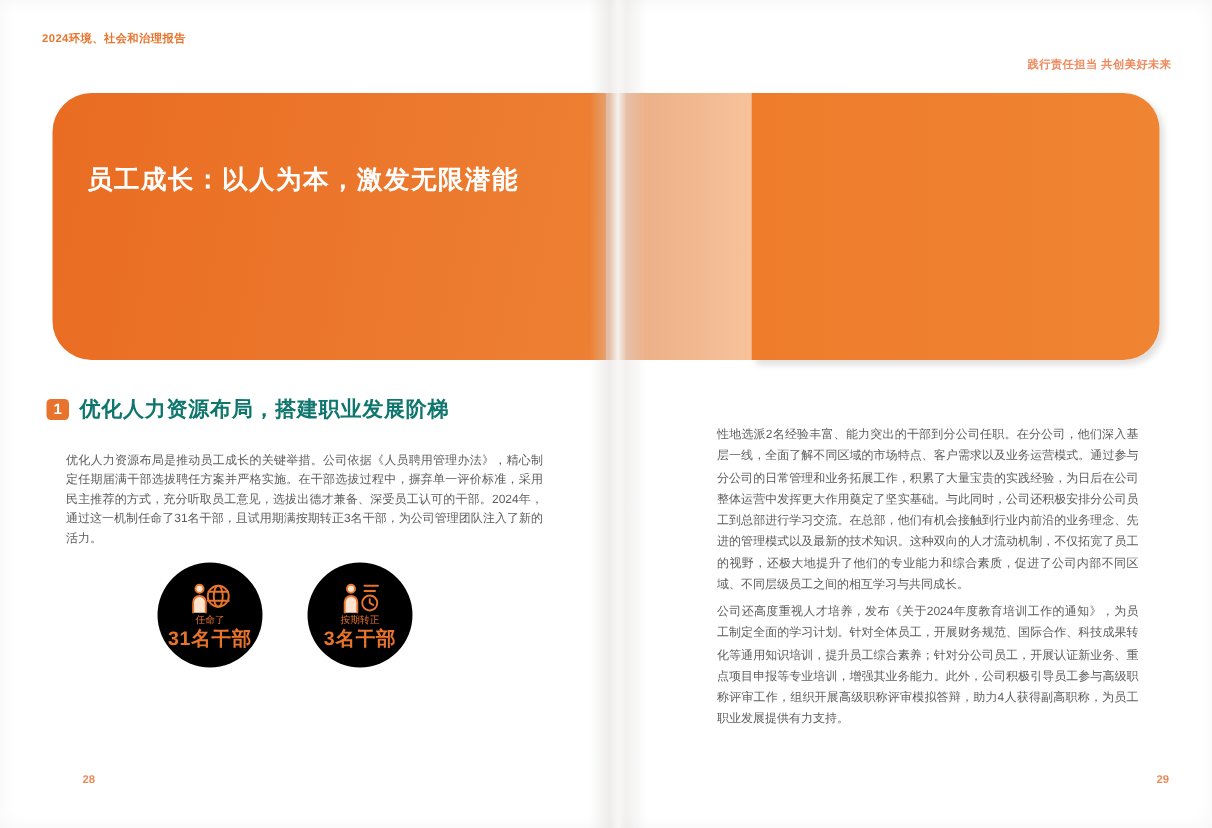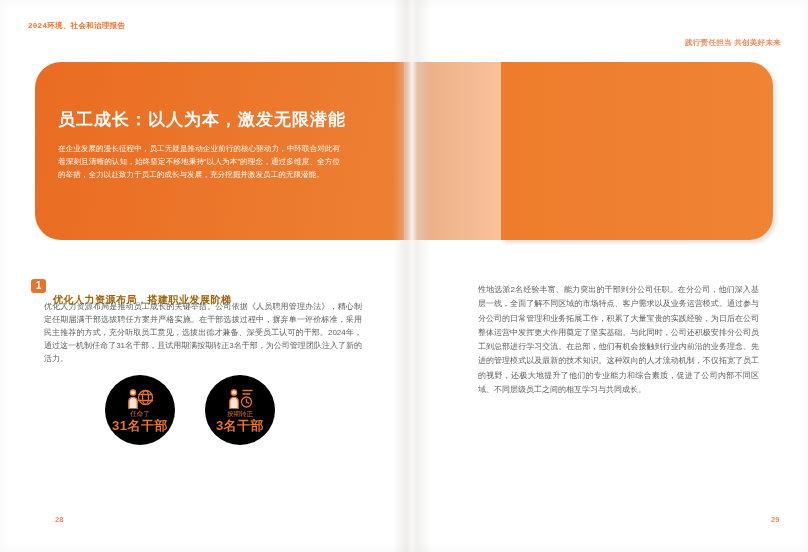--- a/index.html
+++ b/index.html
@@ -12,21 +12,21 @@
   }
   .spread {
     position:absolute; inset:0;
     background:#ffffff;
     box-shadow: inset 0 0 12px rgba(0,0,0,0.045);
   }
 
   
   .hdr-left {
     position:absolute; left:28px; top:21px;
-    font-size:7.5px; font-weight:bold; color:#e8742d; letter-spacing:0.3px;font-family:Liberation Mono, monospace;
+    font-size:7.5px; font-weight:bold; color:#e8742d; letter-spacing:0.3px;
   }
   .hdr-right {
     position:absolute; right:27px; top:38px;
     font-size:7.5px; font-weight:600; color:#ef8a5e; letter-spacing:0.3px;
   }
 
   
   .banner-left {
     position:absolute; left:35px; top:62px; width:423px; height:178px;
     background:linear-gradient(100deg,#e96c22 0%,#ee8336 100%);
@@ -69,23 +69,22 @@
 
   
   .section-header { position:absolute; left:31px; top:264px; z-index:3; display:flex; align-items:center; }
   .section-badge {
     width:15px; height:14px; background:#e8732c; border-radius:3px;
     color:#ffffff; font-size:10px; font-weight:bold;
     display:flex; align-items:center; justify-content:center;
     margin-right:7px; flex:0 0 auto;
   }
   .section-title {
-    color:#a16207; font-size:10px; font-weight:bold; letter-spacing:0.5px;
+    color:#0f766e; font-size:14px; font-weight:bold; letter-spacing:0.5px;
     white-space:nowrap;
-    margin-top:29px;
   }
 
   .body-text {
     position:absolute; z-index:3;
     font-size:8px; color:#5e5c5c; text-align:justify;
   }
   .lp1 { left:44px; top:300px; width:318px; line-height:13px; }
   .lp2 { left:44px; top:460px; width:318px; line-height:13px; }
   .rp1 { left:478px; top:283px; width:281px; line-height:14.3px; }
   .rp2 { left:478px; top:401px; width:281px; line-height:14.3px; }
@@ -112,21 +111,20 @@
 </head>
 <body>
 
 <div class="spread">
 
   <div class="hdr-left">2024环境、社会和治理报告</div>
   <div class="hdr-right">践行责任担当 共创美好未来</div>
 
   <div class="banner-left">
     <h1>员工成长：以人为本，激发无限潜能</h1>
-    <p>在企业发展的漫长征程中，员工无疑是推动企业前行的核心驱动力，中环联合对此有着深刻且清晰的认知，始终坚定不移地秉持“以人为本”的理念，通过多维度、全方位的举措，全力以赴致力于员工的成长与发展，充分挖掘并激发员工的无限潜能。</p>
   </div>
   <div class="banner-peach"></div>
   <div class="banner-right"></div>
   <div class="gutter"></div>
 
   <div class="section-header">
     <span class="section-badge">1</span>
     <span class="section-title">优化人力资源布局，搭建职业发展阶梯</span>
   </div>
 
@@ -158,17 +156,18 @@
           <path d="M3.8 20.5 V13.5 a4.2 4.2 0 0 1 8.4 0 V20.5" fill="#fce4d0"></path>
         </svg>
       </span>
       <div class="stat-label">按期转正</div>
       <div class="stat-value">3名干部</div>
     </div>
   </div>
 
 
   <p class="body-text rp1">性地选派2名经验丰富、能力突出的干部到分公司任职。在分公司，他们深入基层一线，全面了解不同区域的市场特点、客户需求以及业务运营模式。通过参与分公司的日常管理和业务拓展工作，积累了大量宝贵的实践经验，为日后在公司整体运营中发挥更大作用奠定了坚实基础。与此同时，公司还积极安排分公司员工到总部进行学习交流。在总部，他们有机会接触到行业内前沿的业务理念、先进的管理模式以及最新的技术知识。这种双向的人才流动机制，不仅拓宽了员工的视野，还极大地提升了他们的专业能力和综合素质，促进了公司内部不同区域、不同层级员工之间的相互学习与共同成长。</p>
+  <p class="body-text rp2">公司还高度重视人才培养，发布《关于2024年度教育培训工作的通知》，为员工制定全面的学习计划。针对全体员工，开展财务规范、国际合作、科技成果转化等通用知识培训，提升员工综合素养；针对分公司员工，开展认证新业务、重点项目申报等专业培训，增强其业务能力。此外，公司积极引导员工参与高级职称评审工作，组织开展高级职称评审模拟答辩，助力4人获得副高职称，为员工职业发展提供有力支持。</p>
 
   <div class="pageno pn-left">28</div>
   <div class="pageno pn-right">29</div>
 
 </div>
 
 </body></html>

